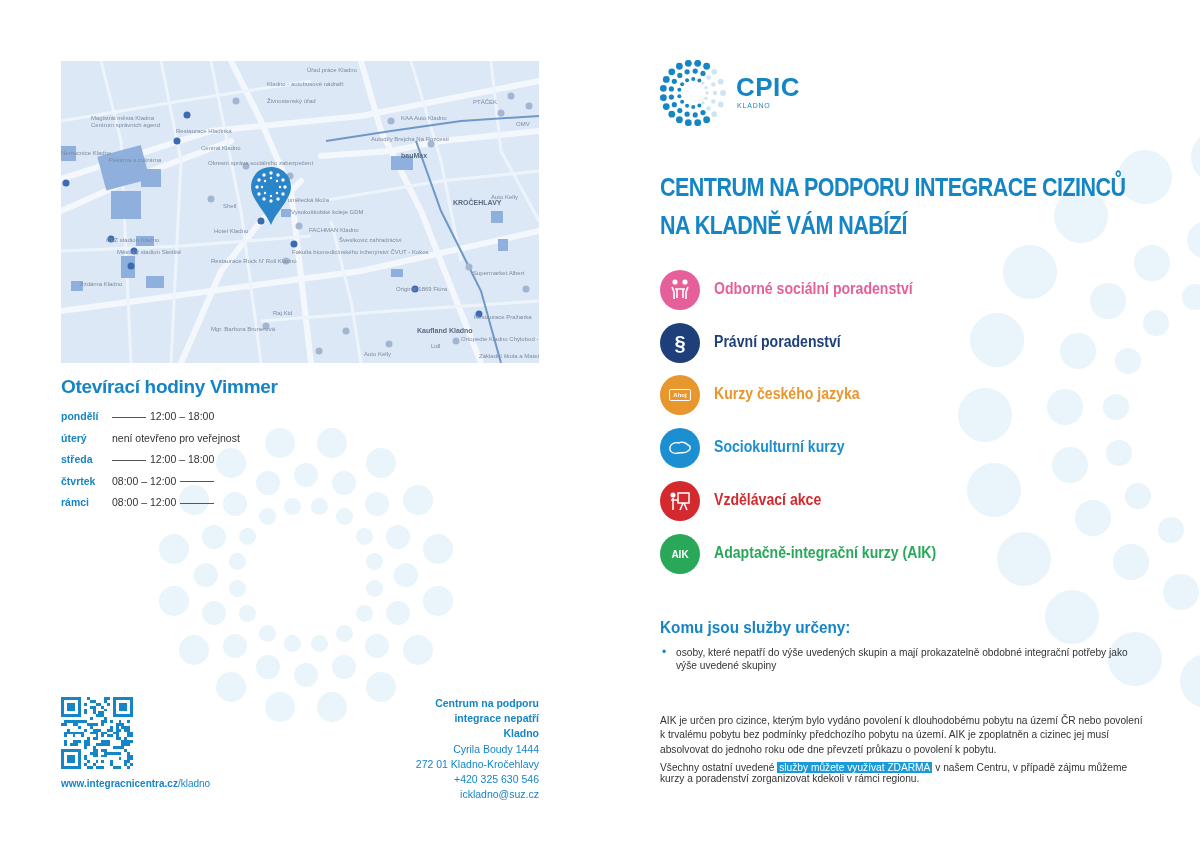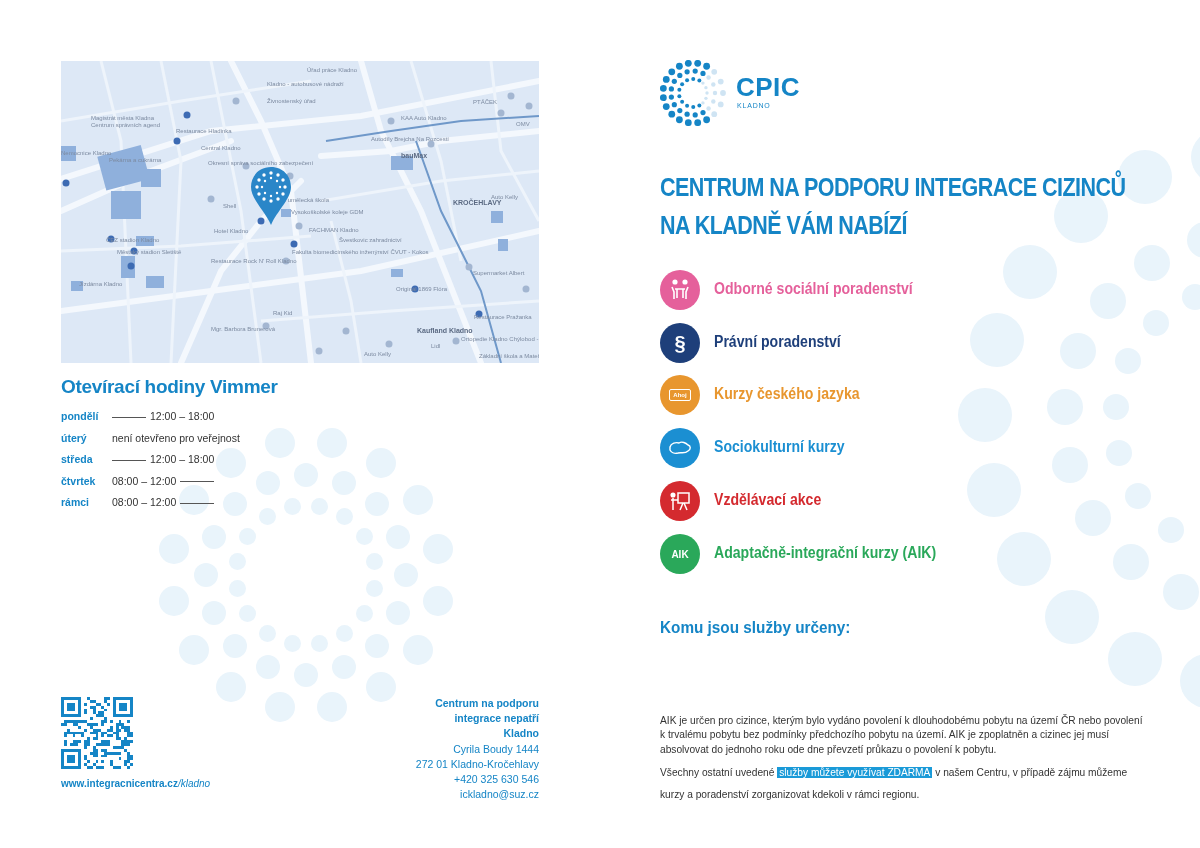--- a/index.html
+++ b/index.html
@@ -18,41 +18,41 @@
   .hours-day { position:absolute; left:0; width:52px; font-weight:bold; color:#1585c6; }
   .hours-val { position:absolute; left:51px; white-space:nowrap; color:#333; }
   .dash { display:inline-block; width:34px; border-top:1px solid #555; vertical-align:middle; margin:0 4px; }
 
   
   .dot { position:absolute; border-radius:50%; background:#e9f4fb; }
 
   
   #qr { left:61px; top:697px; width:72px; height:72px; }
   #website { left:61px; top:778px; font-size:10px; font-weight:bold; color:#1585c6; }
-  #website span.light { font-weight:normal;font-style:italic; }
+  #website span.light { font-weight:normal; }
   #address { left:380px; top:696px; width:159px; text-align:right; font-size:10.5px; line-height:15.2px; color:#1585c6; }
   #address .b { font-weight:bold; }
 
   
   #logo { left:660px; top:60px; width:66px; height:66px; }
   #logo-text { left:736px; top:72px; font-size:26px; font-weight:bold; color:#1585c6; letter-spacing:0.5px; }
   #logo-sub { left:737px; top:102px; font-size:7px; color:#1585c6; letter-spacing:0.8px; }
   #headline { left:660px; top:168px; font-size:25px; font-weight:bold; color:#1585c6; line-height:38px; letter-spacing:-0.6px; transform:scaleX(0.86); transform-origin:left top; width:560px; }
 
   .service { position:absolute; left:660px; height:40px; }
   .service .ico { position:absolute; left:0; top:0; width:40px; height:40px; border-radius:50%; display:flex; align-items:center; justify-content:center; color:#fff; }
   .service .lbl { position:absolute; left:54px; top:10px; font-size:16px; font-weight:bold; white-space:nowrap; transform:scaleX(0.88); transform-origin:left center; }
 
   #komu-title { left:660px; top:618px; font-size:17px; font-weight:bold; color:#1585c6; transform:scaleX(0.9); transform-origin:left top; }
   #komu-list { left:660px; top:646px; margin:0; padding:0; list-style:none; width:490px; font-size:10.2px; line-height:13.3px; color:#333; }
   #komu-list li { position:relative; padding-left:16px; }
   #komu-list li::before { content:"•"; position:absolute; left:2px; color:#1585c6; font-size:12px; line-height:13px; }
 
   #aik-text { left:660px; top:714px; width:490px; font-size:10.2px; line-height:14.3px; color:#333; }
-  #free-text { left:660px; top:762px; width:490px; font-size:10.2px; line-height:22px; color:#333; }
+  #free-text { left:660px; top:762px; width:490px; font-size:10.2px; line-height:11px; color:#333; }
   .hl { background:#1a9ad8; color:#fff; padding:0 2px; }
 </style>
 </head>
 <body>
 
 <div id="ring-left">
     <div class="dot" style="height: 30px; width: 30px; left: 423.406px; top: 586.337px;"></div>
     <div class="dot" style="height: 30px; width: 30px; left: 403.248px; top: 635.002px;"></div>
     <div class="dot" style="height: 30px; width: 30px; left: 366.002px; top: 672.248px;"></div>
     <div class="dot" style="height: 30px; width: 30px; left: 317.337px; top: 692.406px;"></div>
@@ -600,16 +600,17 @@
   </div>
   <div class="lbl" style="color:#d42a2f">Vzdělávací akce</div>
 </div>
 <div class="service" style="top:534px">
   <div class="ico" style="background:#2aa85a;font-size:10px;font-weight:bold">AIK</div>
   <div class="lbl" style="color:#2aa85a">Adaptačně-integrační kurzy (AIK)</div>
 </div>
 
 <div id="komu-title" class="abs">Komu jsou služby určeny:</div>
 <ul id="komu-list" class="abs">
+  <li>osoby, které nepatří do výše uvedených skupin a mají prokazatelně obdobné integrační potřeby jako výše uvedené skupiny</li>
 </ul>
 
 <div id="aik-text" class="abs">AIK je určen pro cizince, kterým bylo vydáno povolení k dlouhodobému pobytu na území ČR nebo povolení k trvalému pobytu bez podmínky předchozího pobytu na území. AIK je zpoplatněn a cizinec jej musí absolvovat do jednoho roku ode dne převzetí průkazu o povolení k pobytu.</div>
 <div id="free-text" class="abs"><span>Všechny ostatní uvedené </span><span class="hl">služby můžete využívat ZDARMA</span><span> v našem Centru, v případě zájmu můžeme kurzy a poradenství zorganizovat kdekoli v rámci regionu.</span></div>
 
 </body></html>

